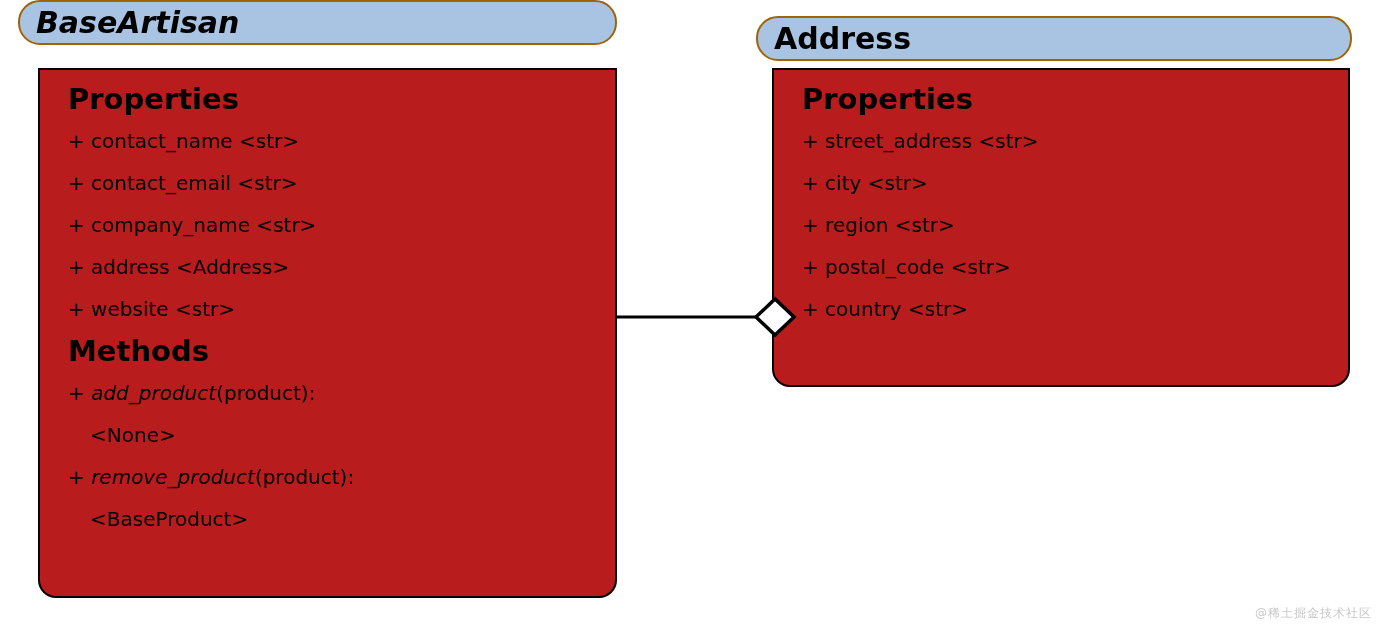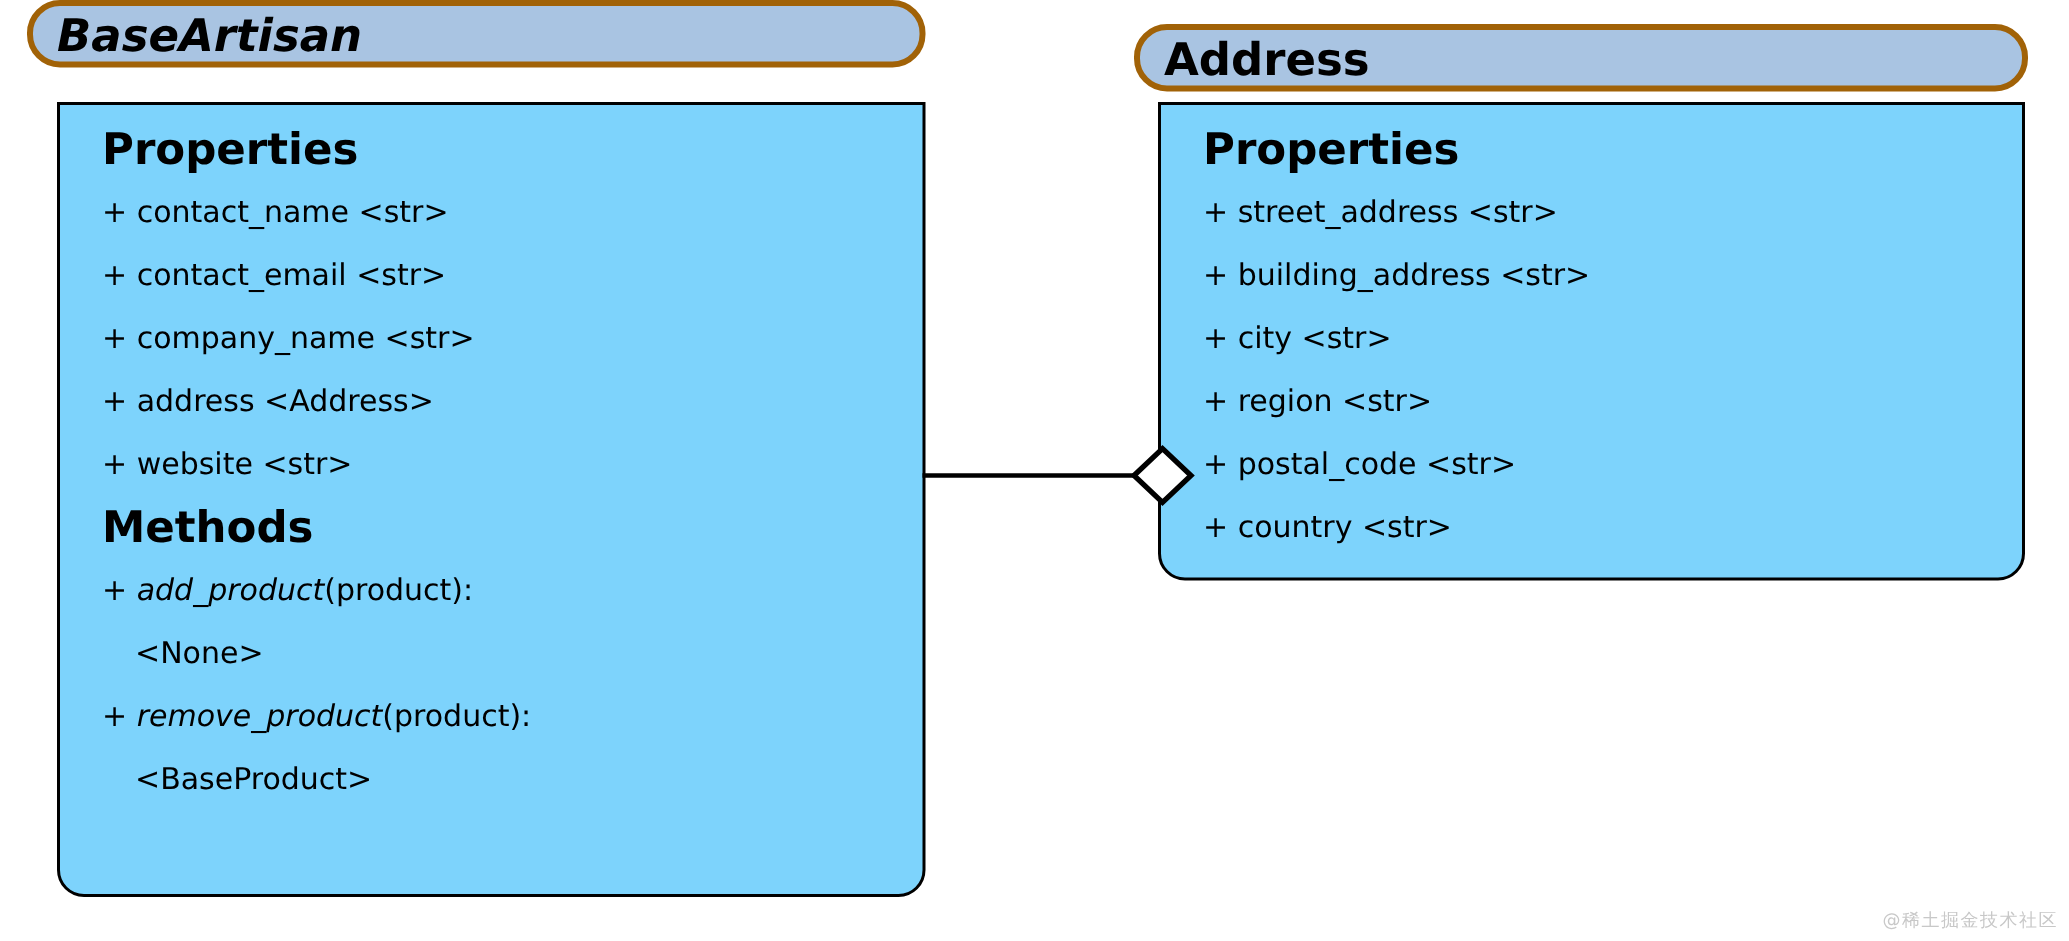--- a/index.html
+++ b/index.html
@@ -11,34 +11,34 @@
     font-family: "DejaVu Sans", "Liberation Sans", sans-serif;
     color: #000000;
     overflow: hidden;
   }
   .uml-class { position: absolute; }
   .class-pill {
     position: absolute;
     top: 0;
     height: 45px;
     background: #a9c4e2;
-    border: 4px solid #a16207;
+    border: 2px solid #a16207;
     border-radius: 22px;
     box-sizing: border-box;
     z-index: 2;
     line-height: 41px;
     font-size: 30px;
     font-weight: bold;
     padding-left: 16px;
     white-space: nowrap;
   }
   .class-pill.abstract { font-style: italic; }
   .class-body {
     position: absolute;
-    background: #7dd3fc;
+    background: #b91c1c;
     border: 2px solid #000000;
     border-radius: 0 0 18px 18px;
     box-sizing: border-box;
     z-index: 1;
     padding: 8px 10px 0 28px;
   }
   .line {
     height: 42px;
     line-height: 42px;
     font-size: 20px;
@@ -78,21 +78,20 @@
       <div class="line"><span>+ </span><span class="it">remove_product</span><span>(product):</span></div>
       <div class="line indent">&lt;BaseProduct&gt;</div>
     </div>
   </section>
 
   <section class="uml-class" style="left:740px; top:0; width:620px; height:400px;">
     <div class="class-pill" style="left:16px; width:596px;margin-top:16px;">Address</div>
     <div class="class-body" style="left:32px; top:68px; width:578px; height:319px;">
       <div class="line head">Properties</div>
       <div class="line">+ street_address &lt;str&gt;</div>
-      <div class="line">+ building_address &lt;str&gt;</div>
       <div class="line">+ city &lt;str&gt;</div>
       <div class="line">+ region &lt;str&gt;</div>
       <div class="line">+ postal_code &lt;str&gt;</div>
       <div class="line">+ country &lt;str&gt;</div>
     </div>
   </section>
 
   <svg class="connector-svg" width="210" height="48" viewBox="0 0 210 48">
     <line x1="15" y1="23" x2="157" y2="23" stroke="#000000" stroke-width="3"></line>
     <polygon points="156,23 175,5 194,23 175,41" fill="#ffffff" stroke="#000000" stroke-width="3.5"></polygon>

